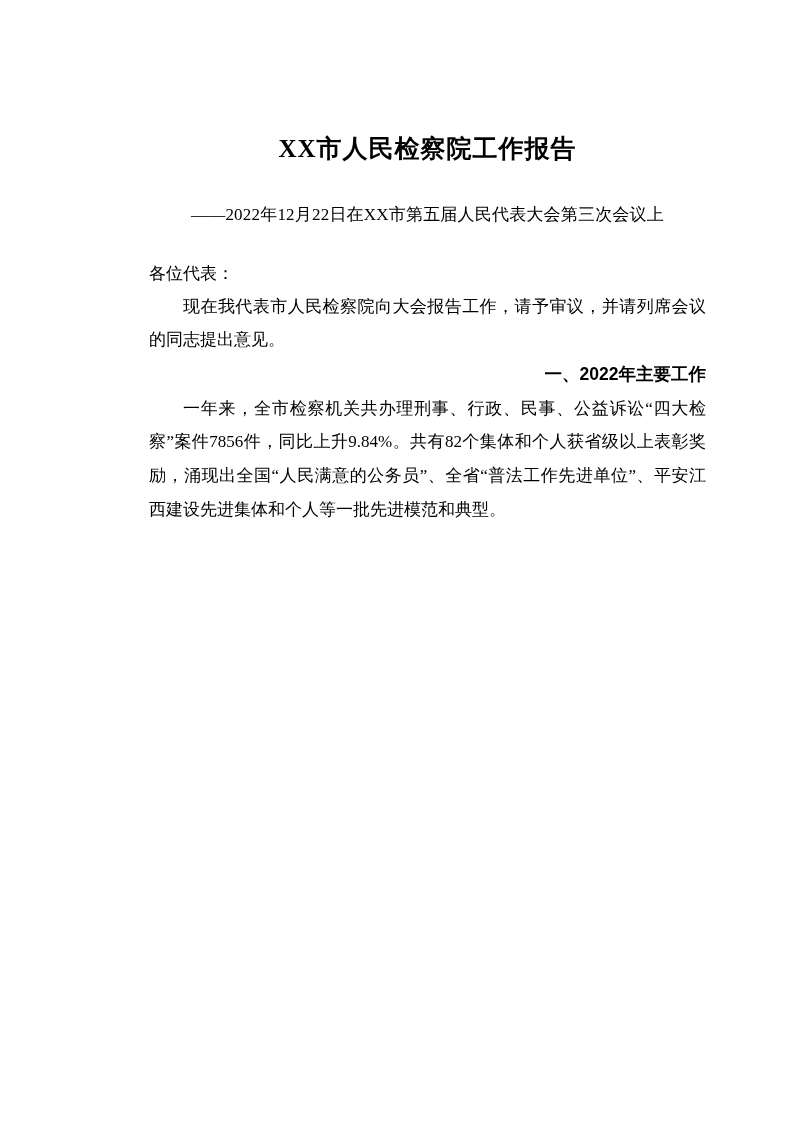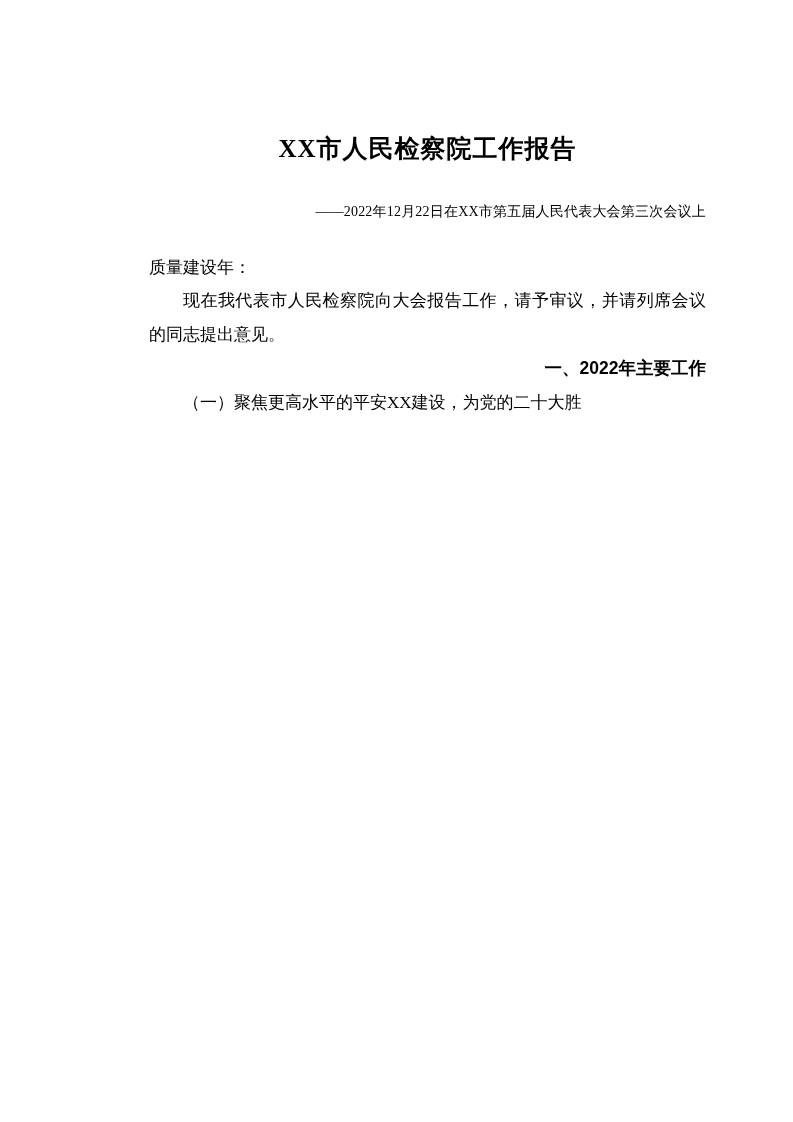--- a/index.html
+++ b/index.html
@@ -24,22 +24,22 @@
   }
   .doc-title {
     text-align: center;
     font-size: 25px;
     font-weight: 700;
     letter-spacing: 1px;
     margin: 12px 0 0 0;
     line-height: 1.5;
   }
   .doc-subtitle {
-    text-align: right;
-    font-size: 14px;
+    text-align: center;
+    font-size: 17px;
     font-weight: 400;
     line-height: 1.95;
     margin: 30px 0 0 0;
     letter-spacing: 0.2px;
   }
   .salutation {
     font-size: 17px;
     line-height: 1.95;
     margin: 26px 0 0 0;
     text-align: justify;
@@ -65,23 +65,23 @@
 </style>
 </head>
 <body>
 
 <div class="page">
 
   <h1 class="doc-title">XX市人民检察院工作报告</h1>
 
   <div class="doc-subtitle">——2022年12月22日在XX市第五届人民代表大会第三次会议上</div>
 
-  <div class="salutation">质量建设年：</div>
+  <div class="salutation">各位代表：</div>
 
   <p class="body-text">现在我代表市人民检察院向大会报告工作，请予审议，并请列席会议的同志提出意见。</p>
 
   <h2 class="section-heading">一、2022年主要工作</h2>
 
 
+  <p class="body-text">一年来，全市检察机关共办理刑事、行政、民事、公益诉讼“四大检察”案件7856件，同比上升9.84%。共有82个集体和个人获省级以上表彰奖励，涌现出全国“人民满意的公务员”、全省“普法工作先进单位”、平安江西建设先进集体和个人等一批先进模范和典型。</p>
 
-  <p class="body-text">（一）聚焦更高水平的平安XX建设，为党的二十大胜</p>
 
 </div>
 
 </body></html>

